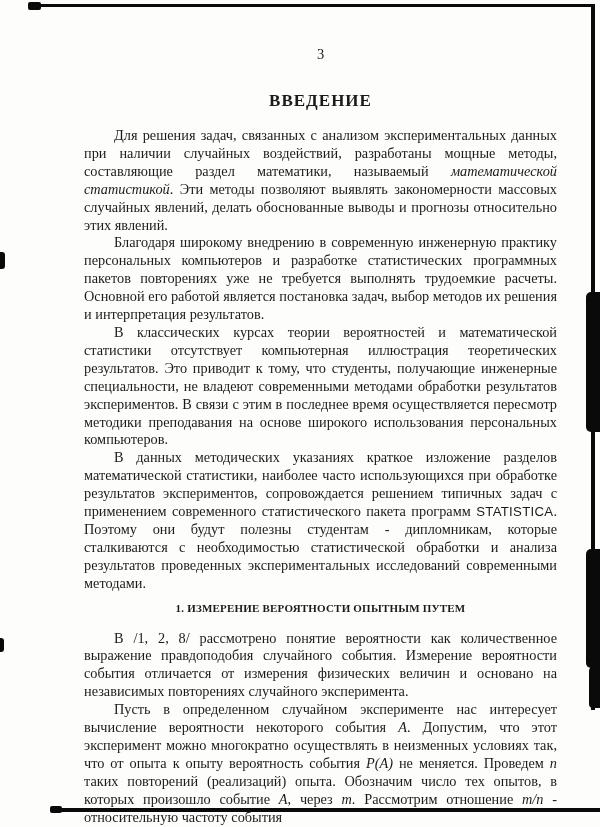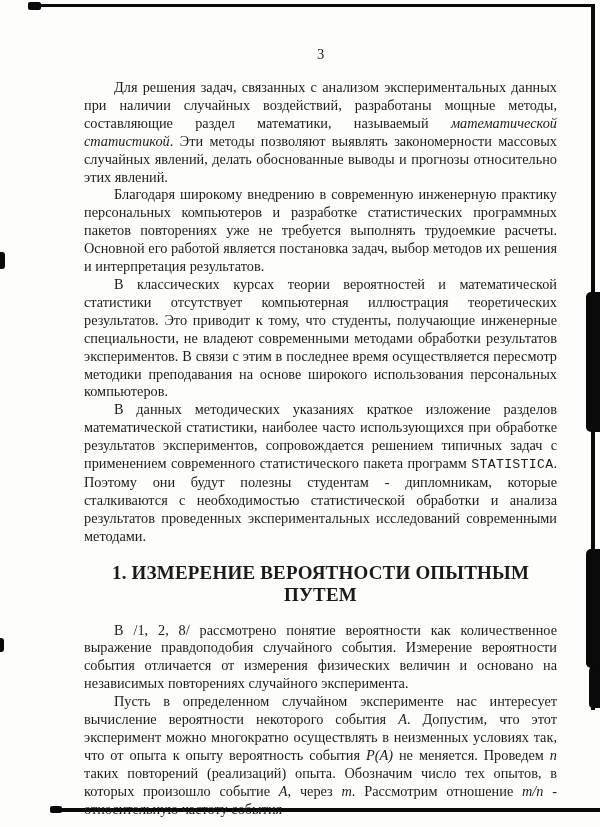--- a/index.html
+++ b/index.html
@@ -48,30 +48,30 @@
   .body-para {
     font-size:14.3px;
     line-height:17.9px;
     text-align:justify;
     text-indent:30px;
     hyphens:auto;
     -webkit-hyphens:auto;
   }
 
   .section-heading {
-    margin-top:16px;
+    margin-top:9px;
     margin-bottom:12px;
     text-align:center;
-    font-size:19px;
+    font-size:11px;
     font-weight:bold;
     letter-spacing:0.2px;
   }
 
   .seg-italic { font-style:italic; }
-  .seg-sans   { font-family:Liberation Mono, monospace; font-size:13.2px; letter-spacing:0.3px; }
+  .seg-sans   { font-family:Liberation Sans, sans-serif; font-size:13.2px; letter-spacing:0.3px; }
 </style>
 </head>
 <body>
 
 <div class="page">
 
   <div class="artifact art-top-line"></div>
   <div class="artifact art-top-left"></div>
   <div class="artifact art-right-thin"></div>
   <div class="artifact art-right-blob1"></div>
@@ -79,20 +79,21 @@
   <div class="artifact art-right-blob3"></div>
   <div class="artifact art-bottom-line"></div>
   <div class="artifact art-bottom-left"></div>
   <div class="artifact art-left-tick1"></div>
   <div class="artifact art-left-tick2"></div>
 
   <div class="text-block">
 
     <div class="page-number">3</div>
 
+    <h1 class="doc-title">ВВЕДЕНИЕ</h1>
 
     <div class="content" id="intro-container">
         <p class="body-para"><span>Для решения задач, связанных с анализом экспериментальных данных при наличии случайных воздействий, разработаны мощные методы, составляющие раздел математики, называемый </span><span class="seg-italic">математической статистикой</span><span>. Эти методы позволяют выявлять закономерности массовых случайных явлений, делать обоснованные выводы и прогнозы относительно этих явлений.</span></p>
         <p class="body-para"><span>Благодаря широкому внедрению в современную инженерную практику персональных компьютеров и разработке статистических программных пакетов повторениях уже не требуется выполнять трудоемкие расчеты. Основной его работой является постановка задач, выбор методов их решения и интерпретация результатов.</span></p>
         <p class="body-para"><span>В классических курсах теории вероятностей и математической статистики отсутствует компьютерная иллюстрация теоретических результатов. Это приводит к тому, что студенты, получающие инженерные специальности, не владеют современными методами обработки результатов экспериментов. В связи с этим в последнее время осуществляется пересмотр методики преподавания на основе широкого использования персональных компьютеров.</span></p>
         <p class="body-para"><span>В данных методических указаниях краткое изложение разделов математической статистики, наиболее часто использующихся при обработке результатов экспериментов, сопровождается решением типичных задач с применением современного статистического пакета программ </span><span class="seg-sans">STATISTICA</span><span>. Поэтому они будут полезны студентам - дипломникам, которые сталкиваются с необходимостью статистической обработки и анализа результатов проведенных экспериментальных исследований современными методами.</span></p>
       </div>
 
     <h2 class="section-heading">1. ИЗМЕРЕНИЕ ВЕРОЯТНОСТИ ОПЫТНЫМ ПУТЕМ</h2>
 

